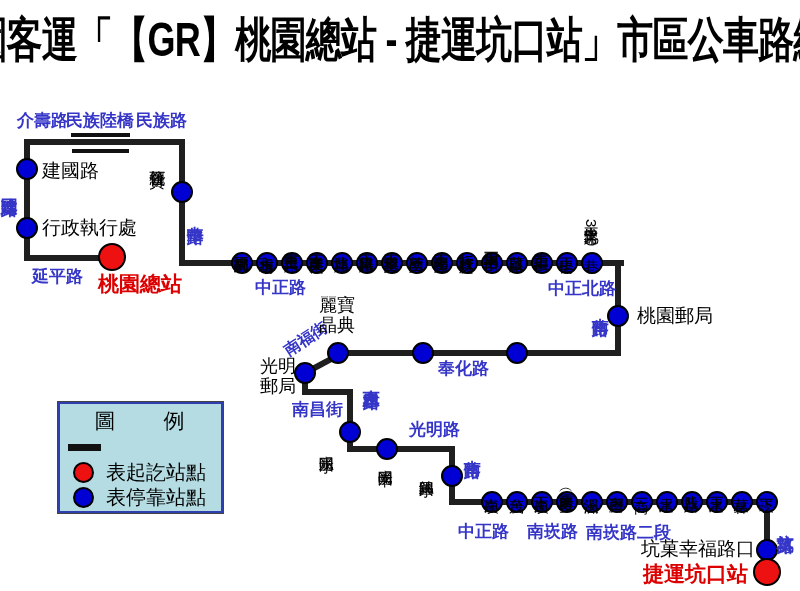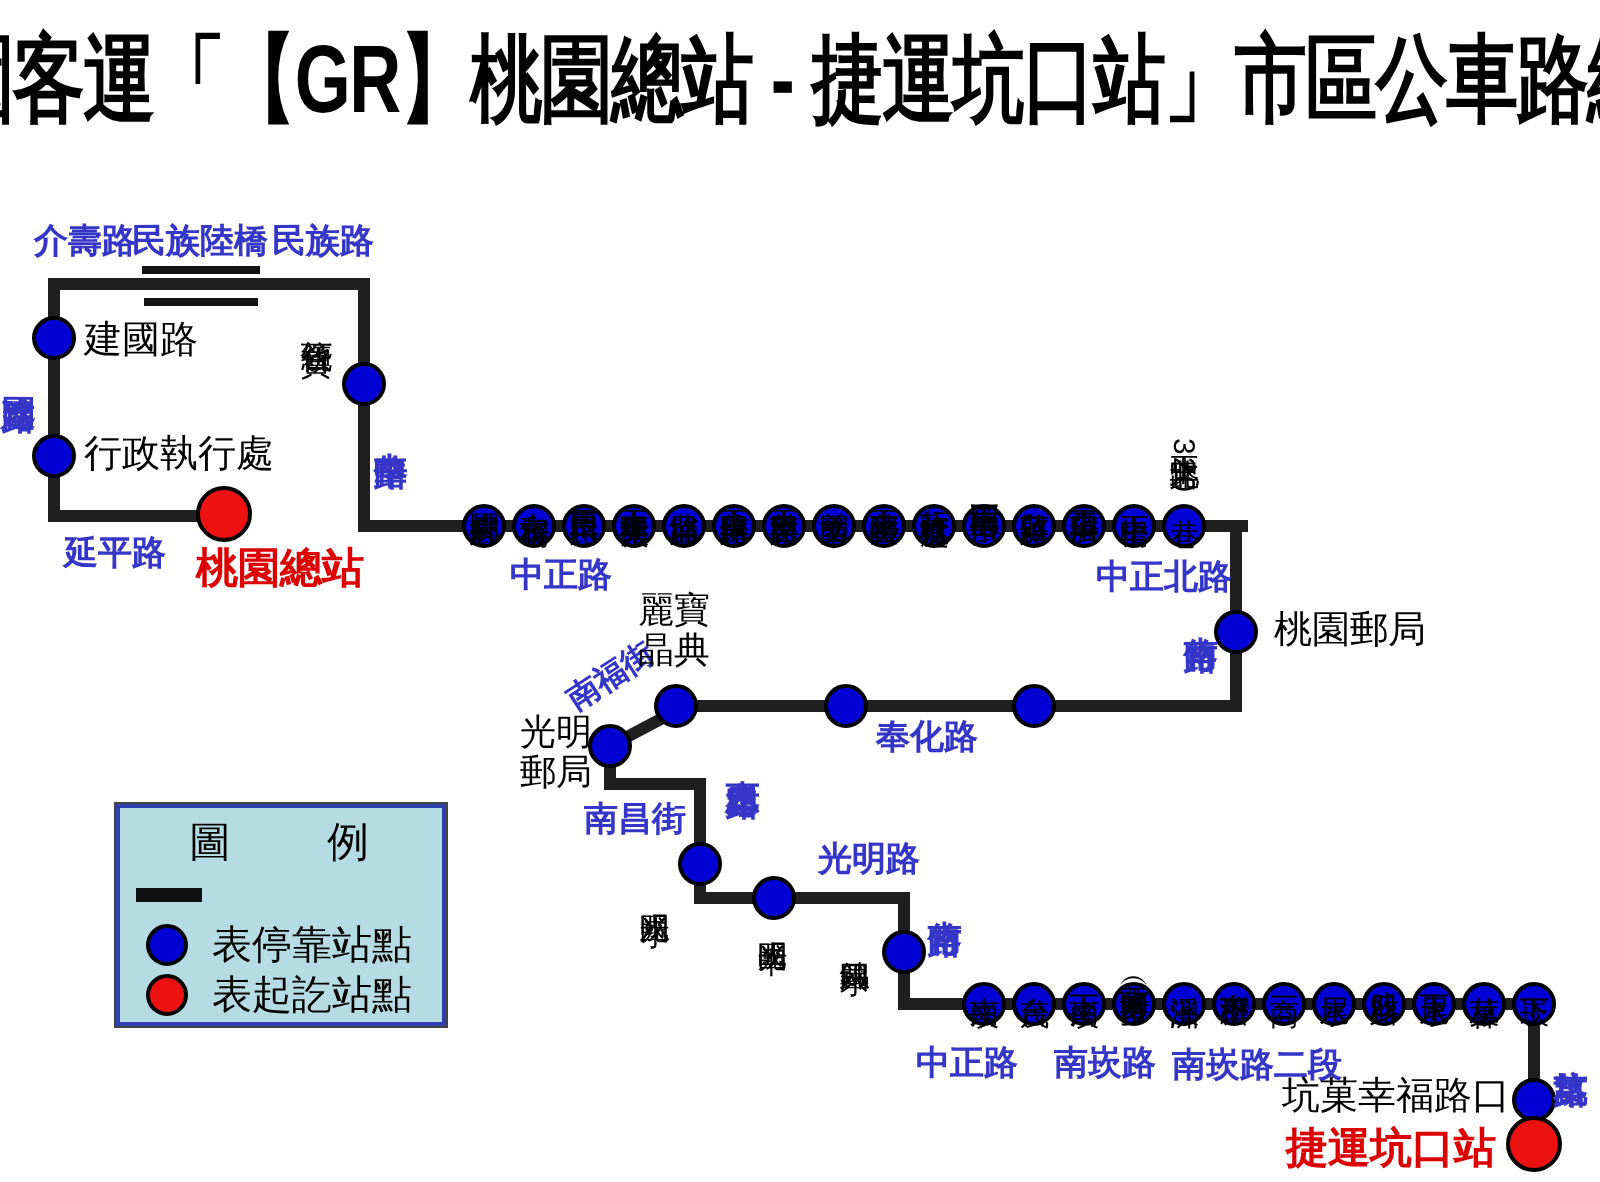--- a/index.html
+++ b/index.html
@@ -175,22 +175,22 @@
 
   <div class="red-label" style="left:98px;top:270px;">桃園總站</div>
   <div class="red-label" style="left:643px;top:560px;">捷運坑口站</div>
 
   <div class="legend">
     <div class="legend-title">圖　　例</div>
     <div class="legend-row">
       <span class="leg-line"></span>
     </div>
     <div class="legend-row">
+      <span class="leg-dot red"></span>
+      <span>表起訖站點</span>
+    </div>
+    <div class="legend-row">
       <span class="leg-dot blue"></span>
       <span>表停靠站點</span>
-    </div>
-    <div class="legend-row">
-      <span class="leg-dot red"></span>
-      <span>表起訖站點</span>
     </div>
   </div>
 
 </div>
 
 </body></html>

